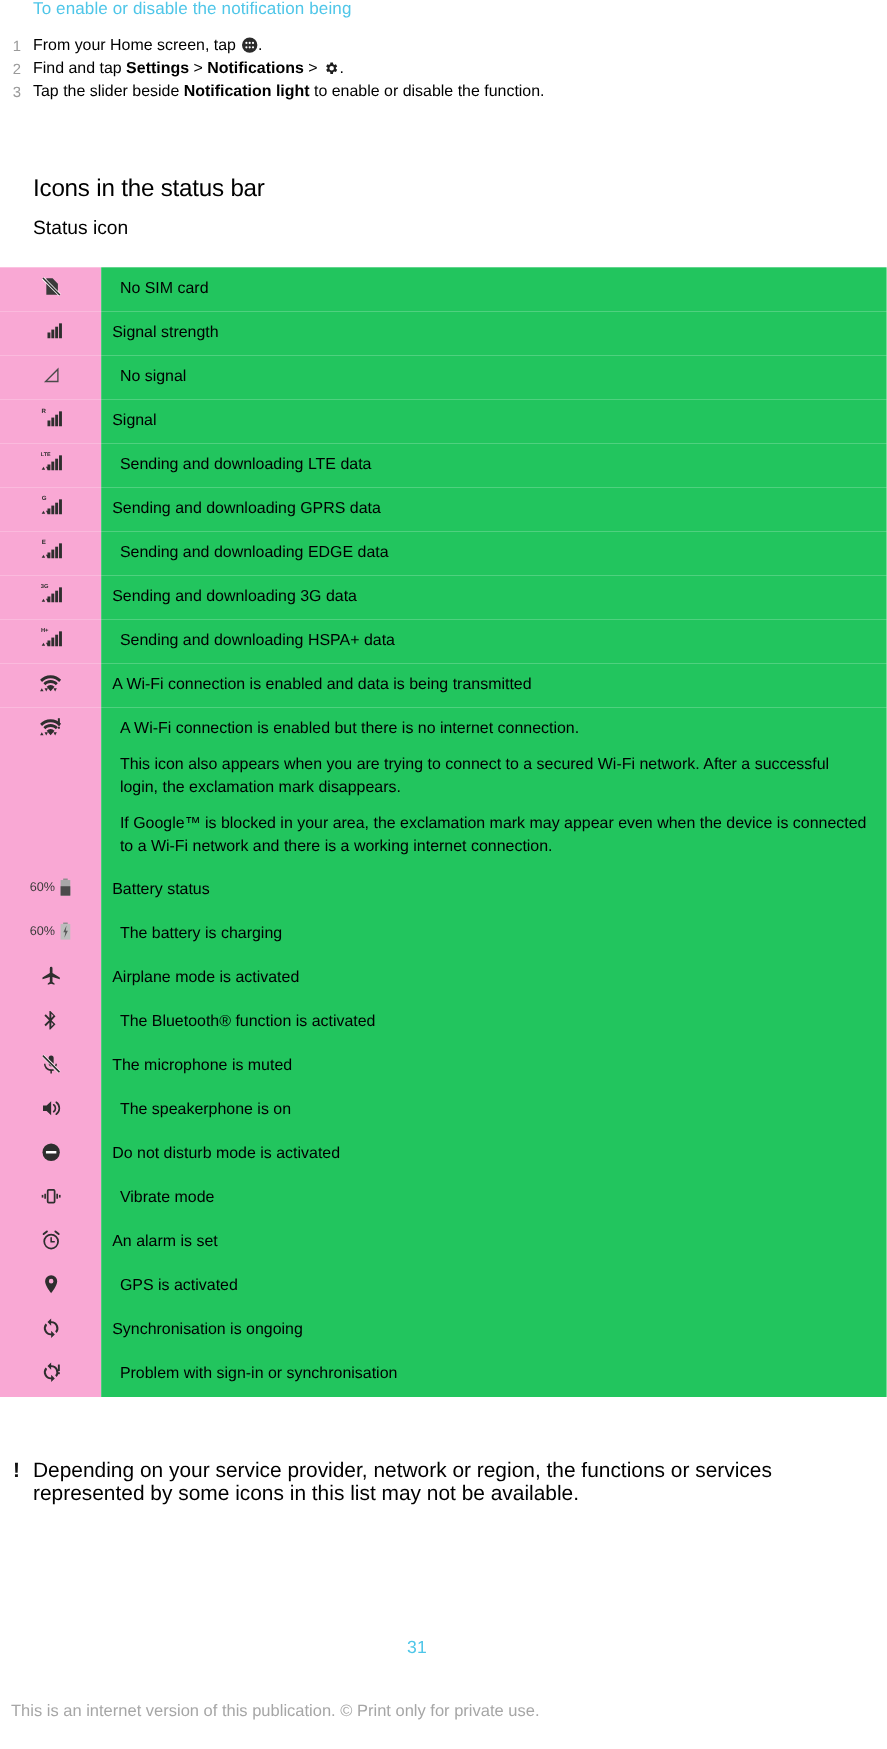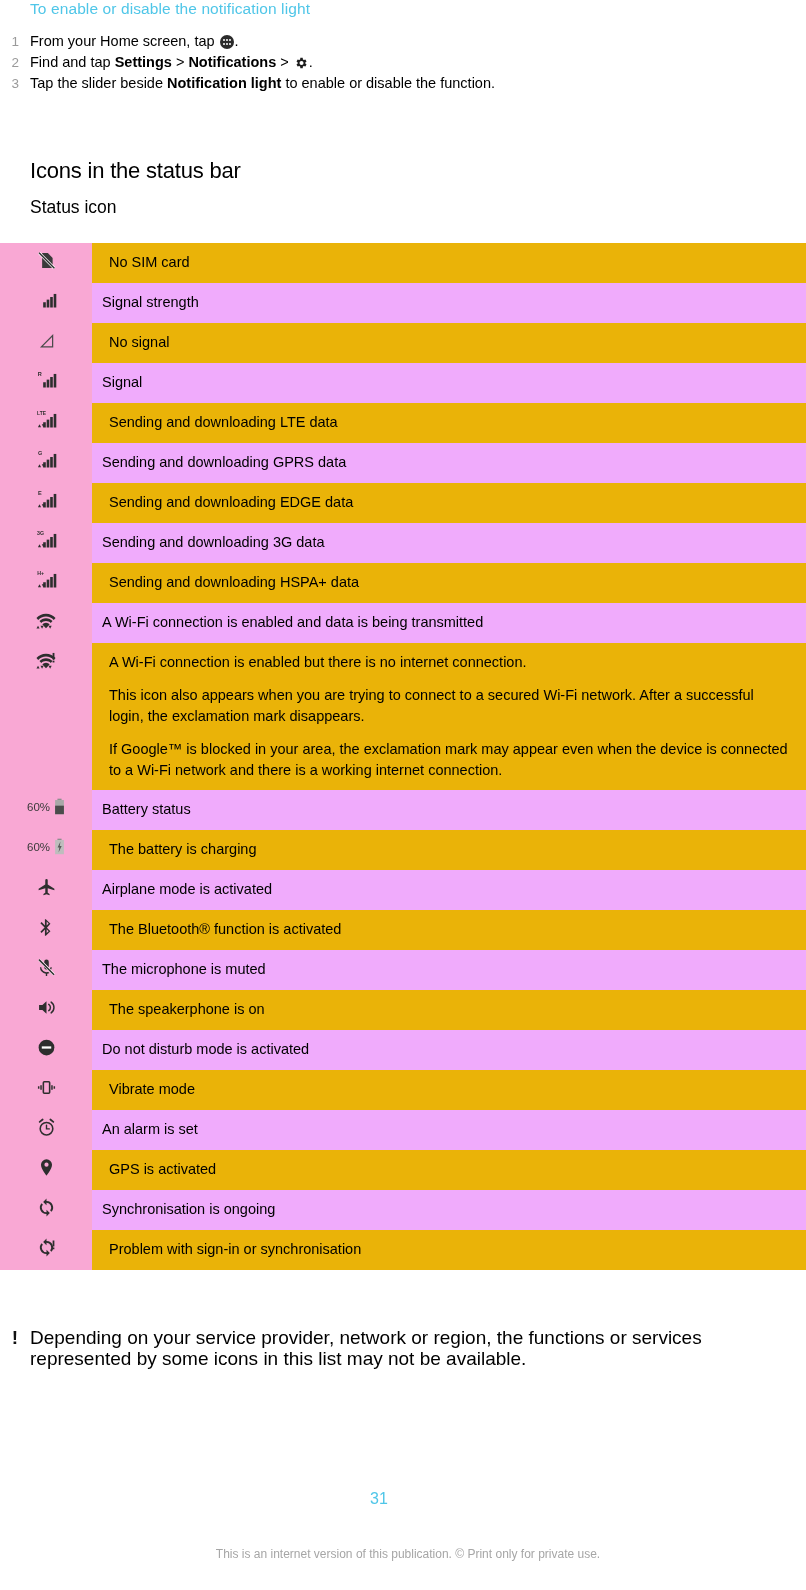--- a/index.html
+++ b/index.html
@@ -95,36 +95,36 @@
     position: absolute;
     left: 0px; top: 243px;
     width: 806px;
   }
   .irow {
     display: flex;
     align-items: stretch;
     width: 806px;
     min-height: 40px;
   }
-  .irow.shade .icell-text { background: #eab308; padding-left: 17px; }
+  .irow.shade .icell-text { background: #22c55e; padding-left: 17px; }
   .icell-icon {
     width: 92px;
     flex: 0 0 92px;
     display: flex;
     align-items: flex-start;
     justify-content: center;
     padding-top: 7px;
     background: #f9a8d4;
   }
   .icell-text {
     flex: 1 1 auto;
     padding: 9px 14px 9px 10px;
     font-size: 14.5px;
     line-height: 21px;
-    background: #f0abfc;
+    background: #22c55e;
   }
   .icell-text p { margin: 0; }
   .icell-text p + p { margin-top: 12px; }
 
   
   .gl { display: block; }
 
   
   .batt-wrap {
     display: flex;
@@ -168,32 +168,32 @@
     width: 742px;
     text-align: center;
     font-size: 16px;
     color: #4FC6E8;
   }
   .pagenum-inner { display: inline-block; margin-left: 16px; }
   .disclaimer {
     position: absolute;
     left: 0; top: 1547px;
     width: 806px;
-    text-align: center;
-    font-size: 12px;
+    text-align: left;
+    font-size: 15px;
     color: #a6a6a6;
   }
   .disc-inner { display: inline-block; margin-left: 10px; }
 </style>
 </head>
 <body>
 
 <div class="page">
 
-  <div class="proc-title">To enable or disable the notification light</div>
+  <div class="proc-title">To enable or disable the notification being</div>
 
   <div class="steps">
 
     <div class="step">
       <div class="step-num">1</div>
       <div class="step-text"><span>From your Home screen, tap </span><span class="inline-ico ico-appdrawer"><i style="left:3px;top:4px"></i><i style="left:6px;top:4px"></i><i style="left:9px;top:4px"></i><i style="left:3px;top:7.5px"></i><i style="left:6px;top:7.5px"></i><i style="left:9px;top:7.5px"></i></span><span>.</span></div>
     </div>
 
     <div class="step">
       <div class="step-num">2</div>

